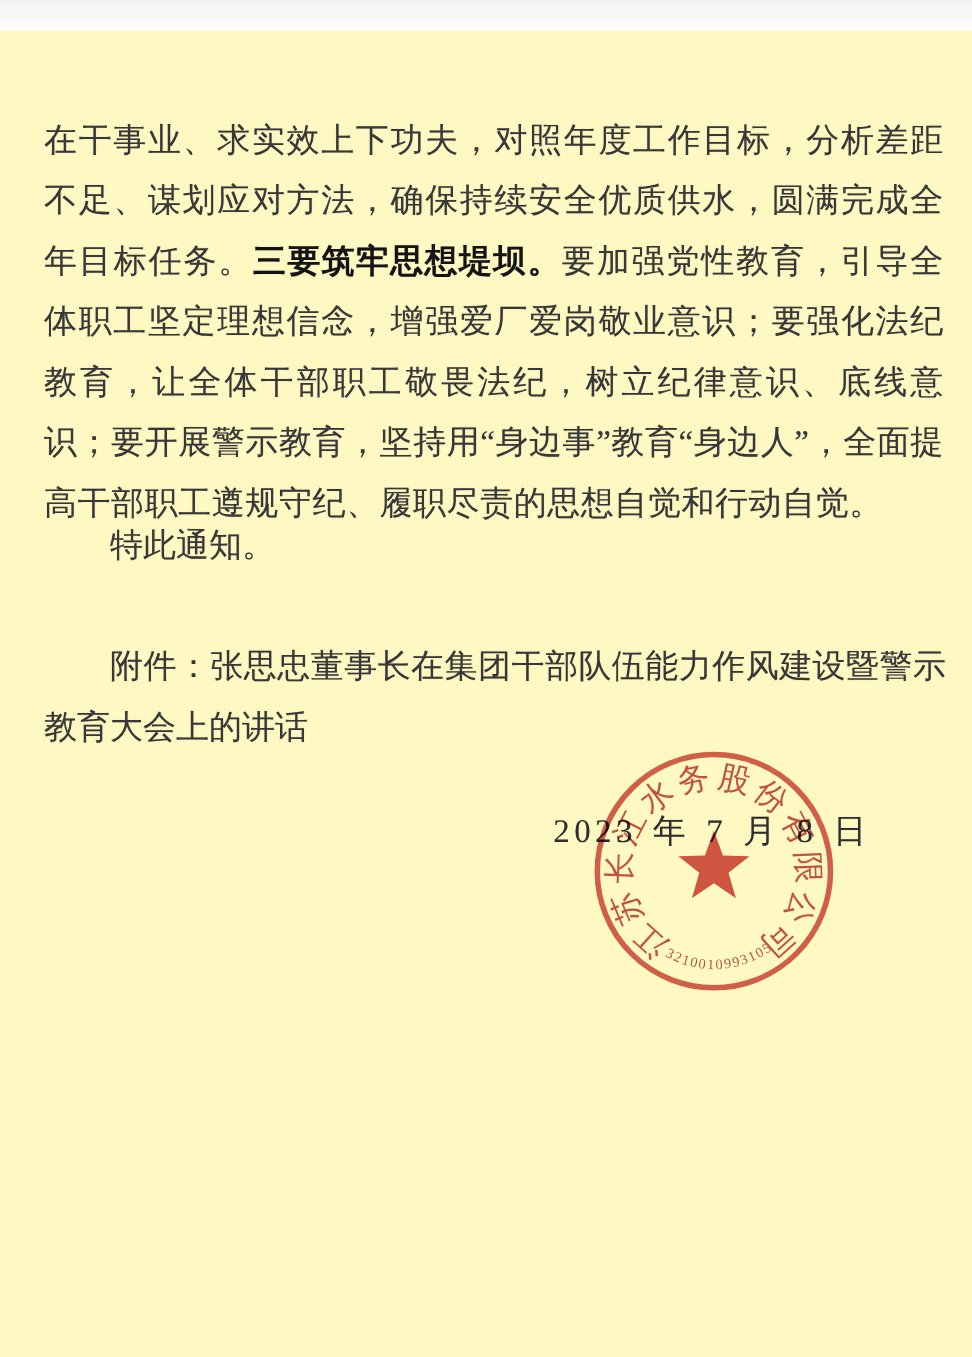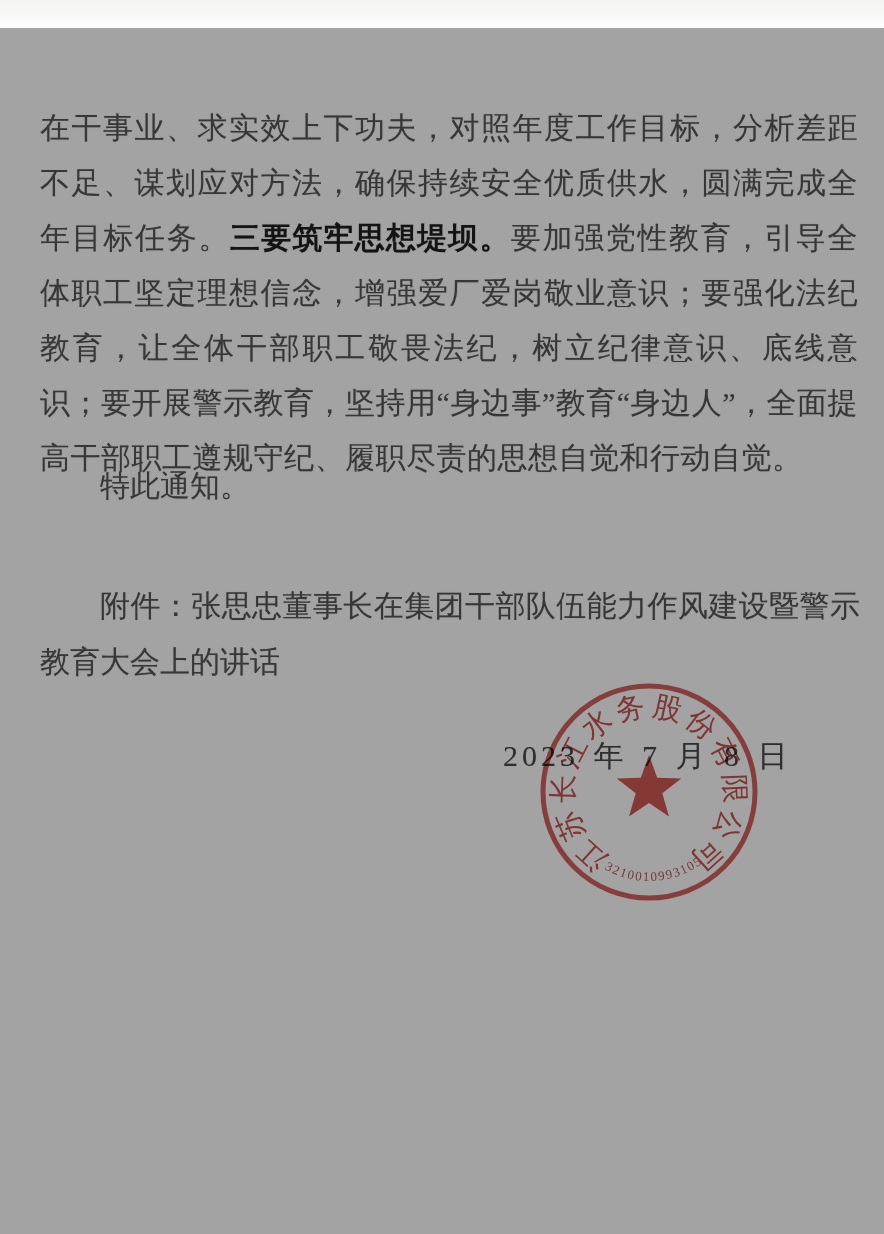--- a/index.html
+++ b/index.html
@@ -1,20 +1,20 @@
 <!DOCTYPE html>
 <html><head>
 <meta charset="utf-8">
 <style>
   html,body{margin:0;padding:0;background:#e8e8e8;}
   .page{
     position:relative;
     width:884px;height:1234px;
     margin:0 auto;
-    background:#a3a3a3;
+    background:#fef9c3;
     overflow:hidden;
     font-family:"Liberation Serif","DejaVu Serif",serif;
     color:#373737;
   }
   .top-shade{
     position:absolute;left:0;top:0;width:884px;height:28px;
     background:linear-gradient(#f3f3f2,#fdfdfd);
   }
   .body-text{
     position:absolute;
@@ -25,21 +25,21 @@
     letter-spacing:0.5px;
     text-shadow:0 0 1px rgba(70,70,70,.35);
   }
   .body-text .lead-bold{
     font-weight:700;color:#141414;
     font-family:"Liberation Sans","DejaVu Sans",sans-serif;
     letter-spacing:0px;
   }
   .closing-line{
     position:absolute;
-    left:40px;top:428px;width:818px;
+    left:40px;top:438px;width:818px;
     font-size:30px;line-height:55px;
     text-indent:2em;
     text-shadow:0 0 1px rgba(70,70,70,.35);
   }
   .attachment-note{
     position:absolute;
     left:40px;top:548px;width:820px;
     font-size:30px;line-height:56px;
     text-align:justify;
     text-justify:inter-ideograph;

